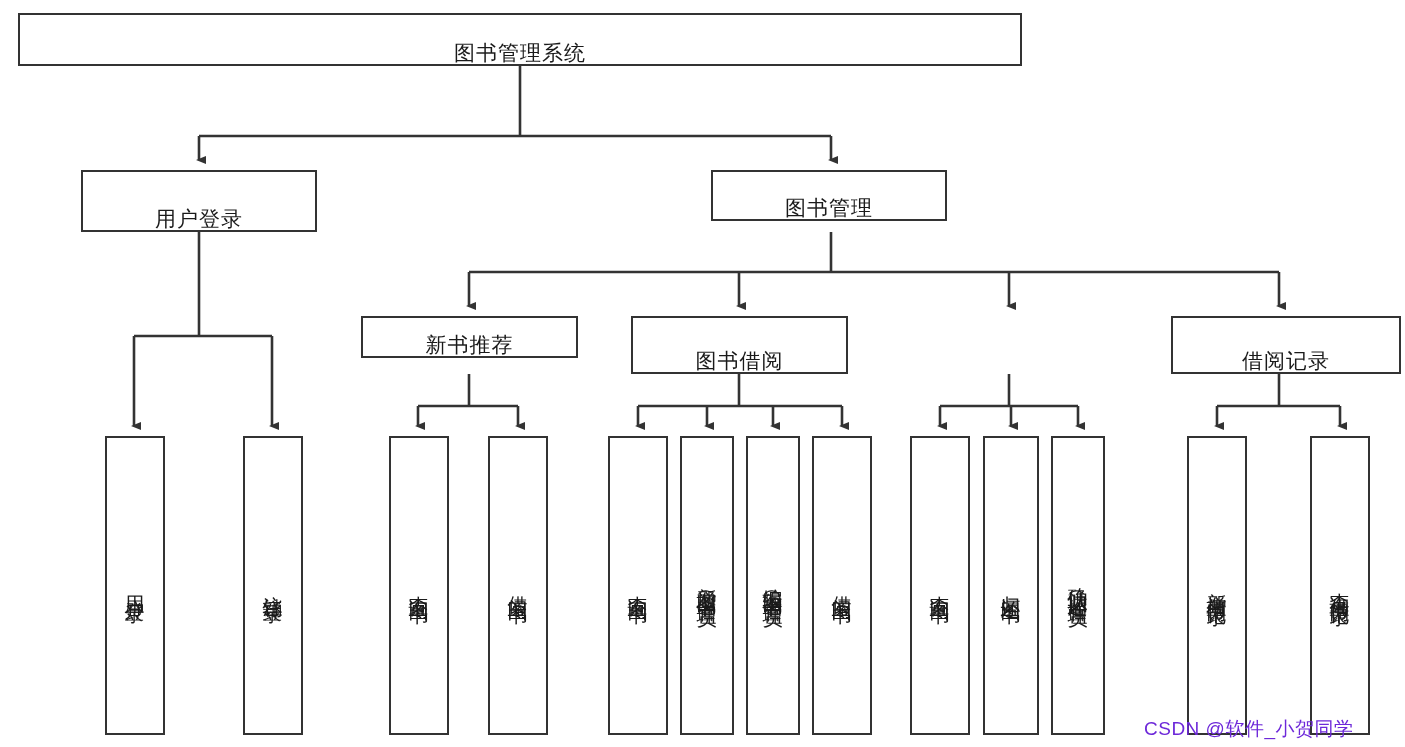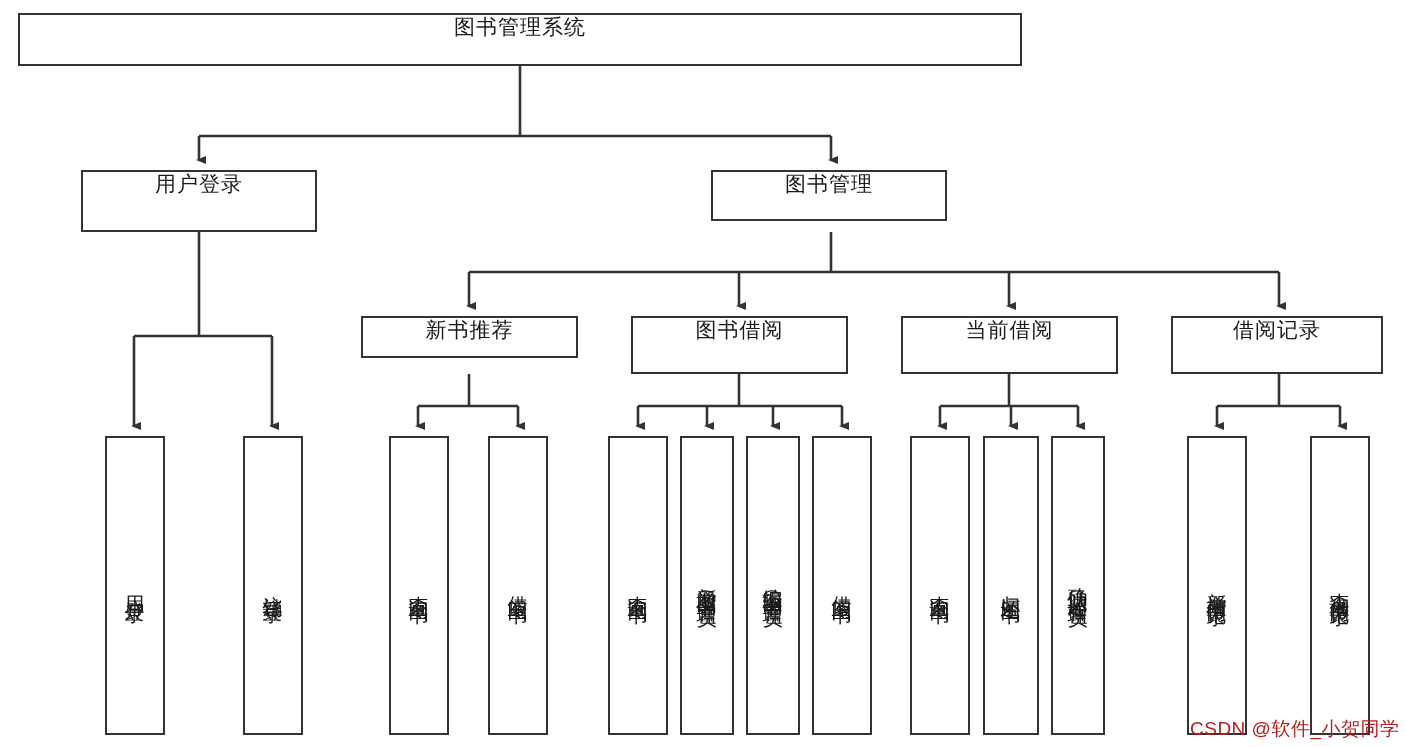--- a/index.html
+++ b/index.html
@@ -24,21 +24,21 @@
     width: 1405px;
     height: 747px;
     pointer-events: none;
   }
   .node-box {
     position: absolute;
     box-sizing: border-box;
     background: #ffffff;
     border: 2px solid #333333;
     display: flex;
-    align-items: flex-start;
+    align-items: flex-end;
     justify-content: center;
     text-align: center;
     color: #1a1a1a;
   }
   .node-box.horizontal {
     font-size: 21px;
     line-height: 1.1;
     letter-spacing: 1px;
   }
   .node-box.vertical {
@@ -139,24 +139,21 @@
   <div class="node-box horizontal" style="left: 711px; top: 170px; width: 236px; height: 51px; border-color: rgb(51, 51, 51); background: rgb(255, 255, 255); color: rgb(26, 26, 26);">
     <span>图书管理</span>
   </div>
 
   <div class="node-box horizontal" style="left: 361px; top: 316px; width: 217px; height: 42px; border-color: rgb(51, 51, 51); background: rgb(255, 255, 255); color: rgb(26, 26, 26);">
     <span>新书推荐</span>
   </div>
   <div class="node-box horizontal" style="left: 631px; top: 316px; width: 217px; height: 58px; border-color: rgb(51, 51, 51); background: rgb(255, 255, 255); color: rgb(26, 26, 26);">
     <span>图书借阅</span>
   </div>
-  <div class="node-box horizontal" style="left: 901px; top: 316px; width: 217px; height: 58px; border-color: rgb(51, 51, 51); background: rgb(255, 255, 255); color: rgb(26, 26, 26);">
-    <span>当前借阅</span>
-  </div>
-  <div class="node-box horizontal" style="left: 1171px; top: 316px; width: 212px; height: 58px; border-color: rgb(51, 51, 51); background: rgb(255, 255, 255); color: rgb(26, 26, 26);">
+  <div class="node-box horizontal" style="left: 1171px; top: 316px; width: 230px; height: 58px; border-color: rgb(51, 51, 51); background: rgb(255, 255, 255); color: rgb(26, 26, 26);">
     <span>借阅记录</span>
   </div>
 
   <div class="node-box vertical" style="left: 105px; top: 436px; width: 60px; height: 299px; border-color: rgb(51, 51, 51); background: rgb(255, 255, 255); color: rgb(26, 26, 26);">
     <span class="vtext">用户登录</span>
   </div>
   <div class="node-box vertical" style="left: 243px; top: 436px; width: 60px; height: 299px; border-color: rgb(51, 51, 51); background: rgb(255, 255, 255); color: rgb(26, 26, 26);">
     <span class="vtext">注销登录</span>
   </div>
   <div class="node-box vertical" style="left: 389px; top: 436px; width: 60px; height: 299px; border-color: rgb(51, 51, 51); background: rgb(255, 255, 255); color: rgb(26, 26, 26);">
@@ -186,15 +183,15 @@
   <div class="node-box vertical" style="left: 1051px; top: 436px; width: 54px; height: 299px; border-color: rgb(51, 51, 51); background: rgb(255, 255, 255); color: rgb(26, 26, 26);">
     <span class="vtext">确认归还（管理员）</span>
   </div>
   <div class="node-box vertical" style="left: 1187px; top: 436px; width: 60px; height: 299px; border-color: rgb(51, 51, 51); background: rgb(255, 255, 255); color: rgb(26, 26, 26);">
     <span class="vtext">新增借阅记录</span>
   </div>
   <div class="node-box vertical" style="left: 1310px; top: 436px; width: 60px; height: 299px; border-color: rgb(51, 51, 51); background: rgb(255, 255, 255); color: rgb(26, 26, 26);">
     <span class="vtext">查询借阅记录</span>
   </div>
 
-  <div class="watermark" style="left: 1190px; top: 716px; color: #b91c1c;">CSDN @软件_小贺同学</div>
+  <div class="watermark" style="left: 1144px; top: 716px; color: #6d28d9;">CSDN @软件_小贺同学</div>
 
 </div>
 
 </body></html>

